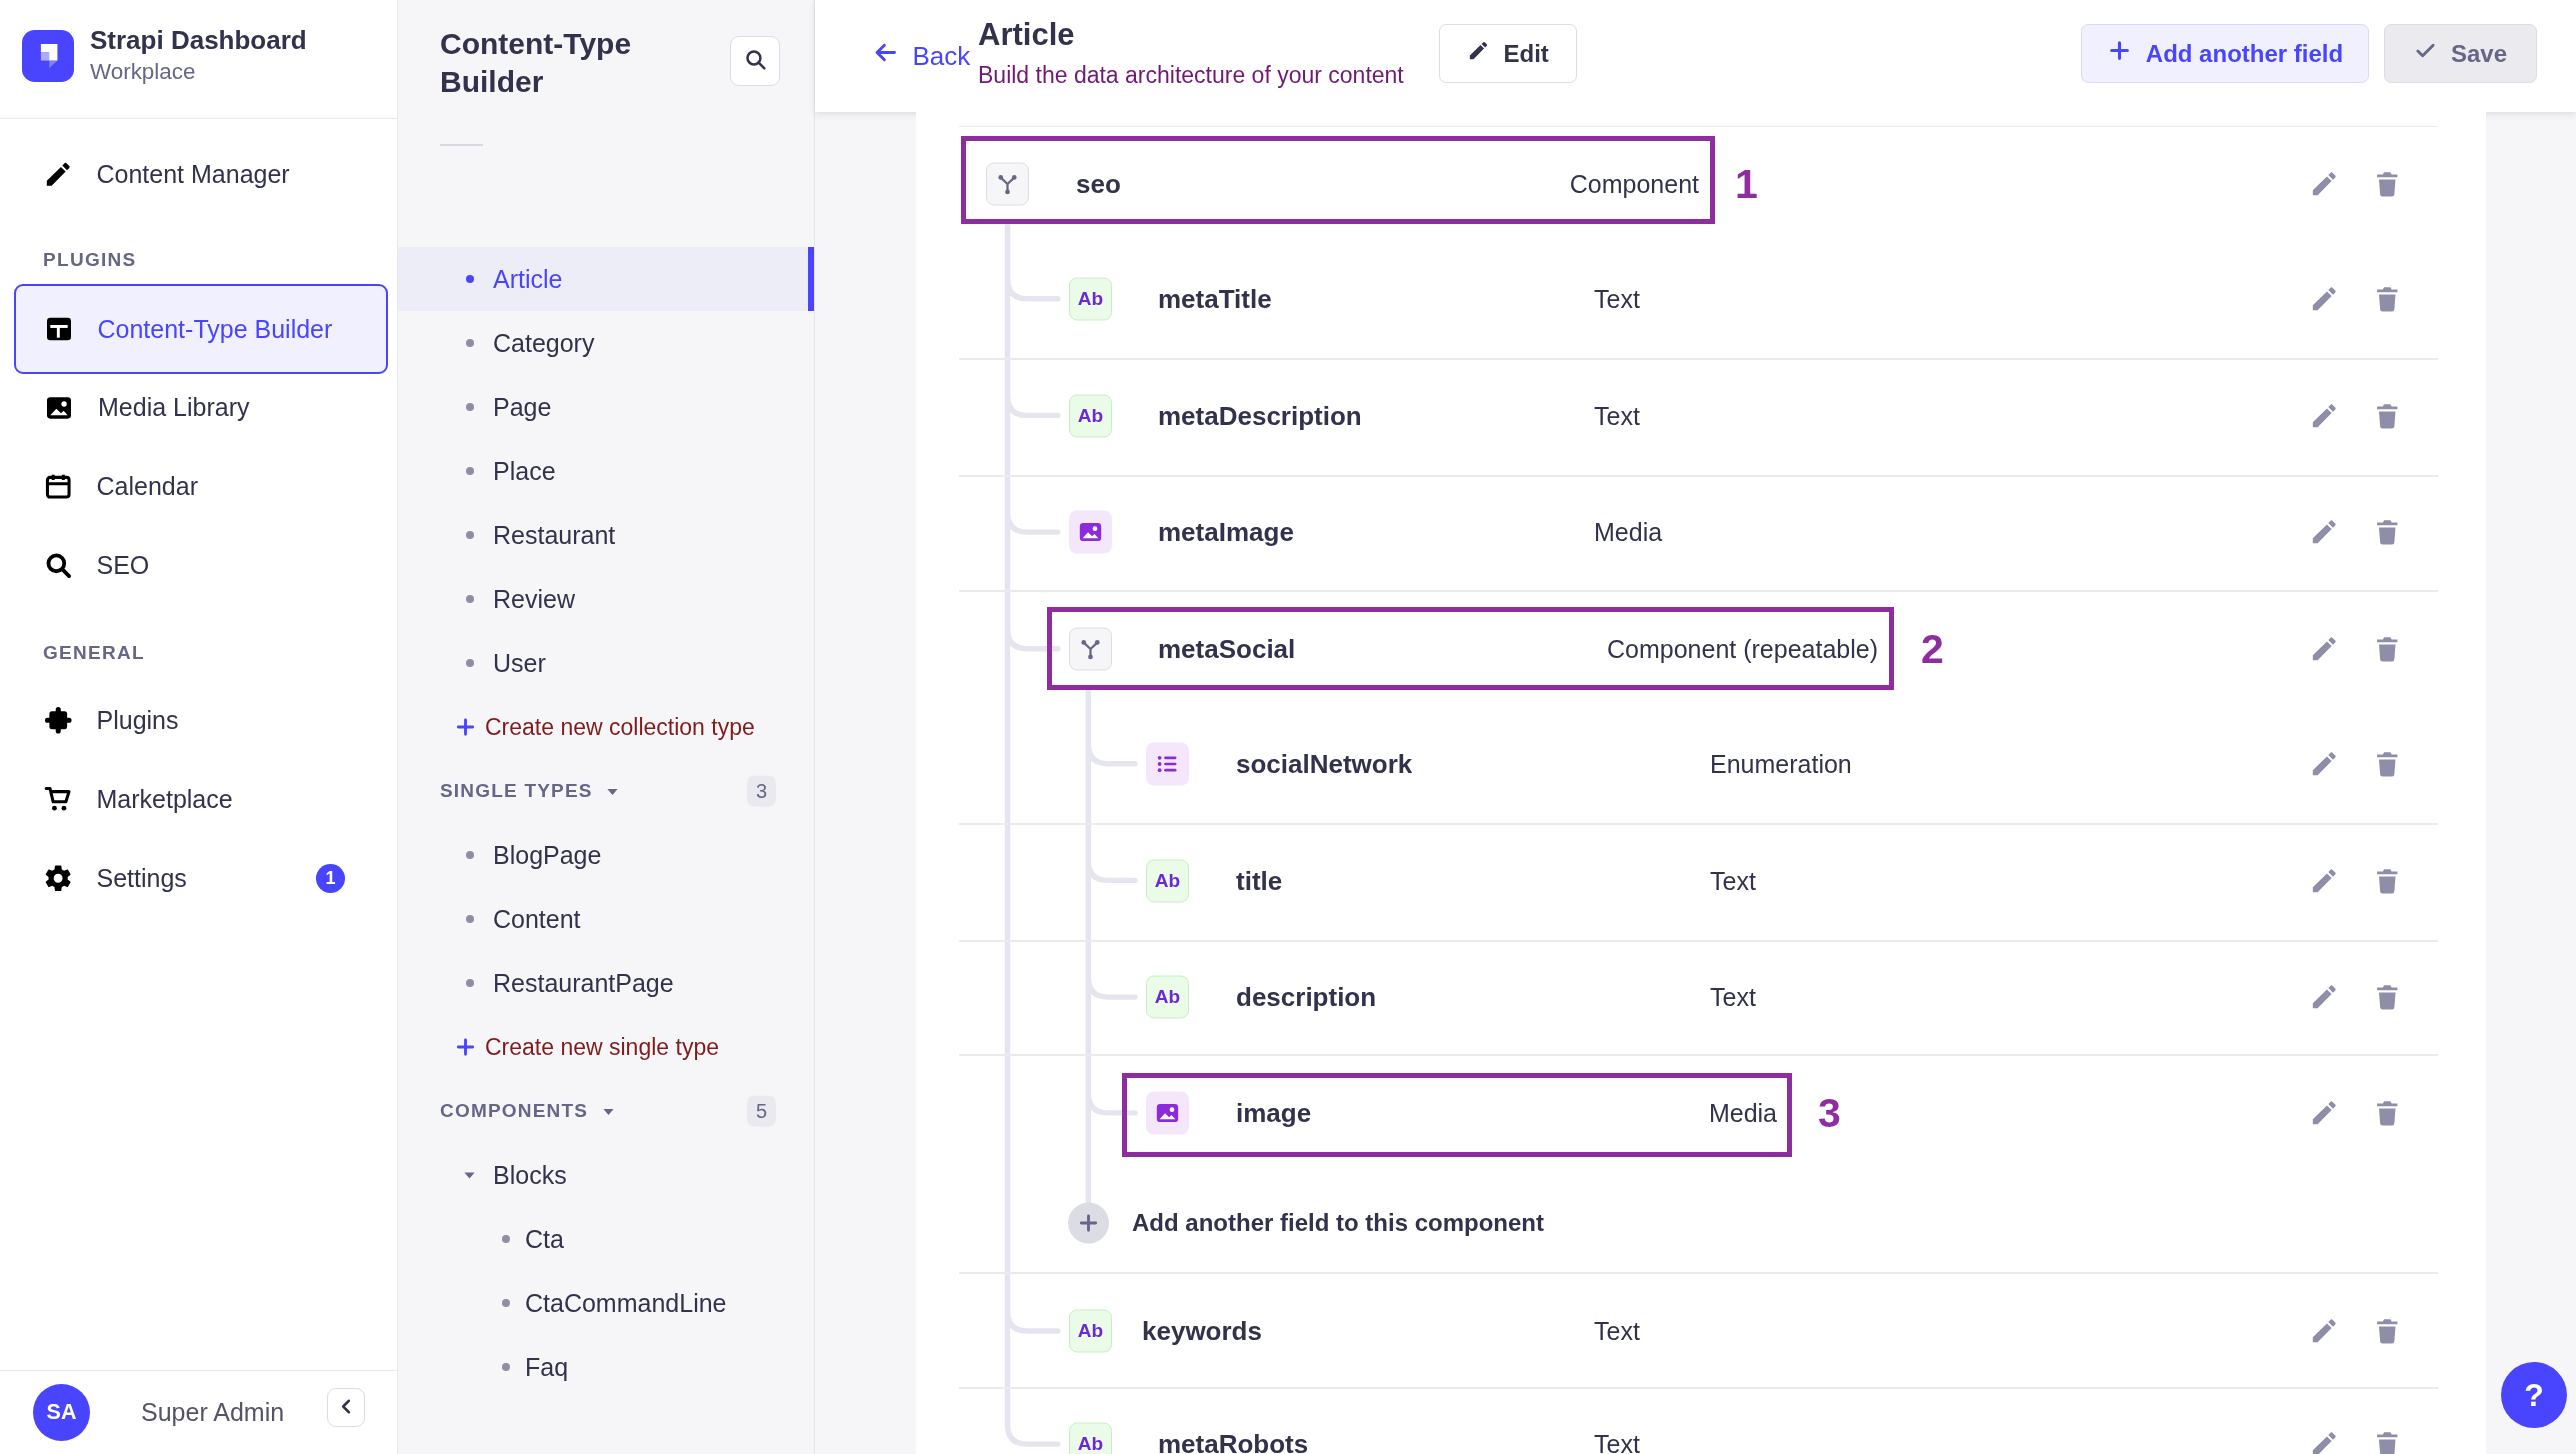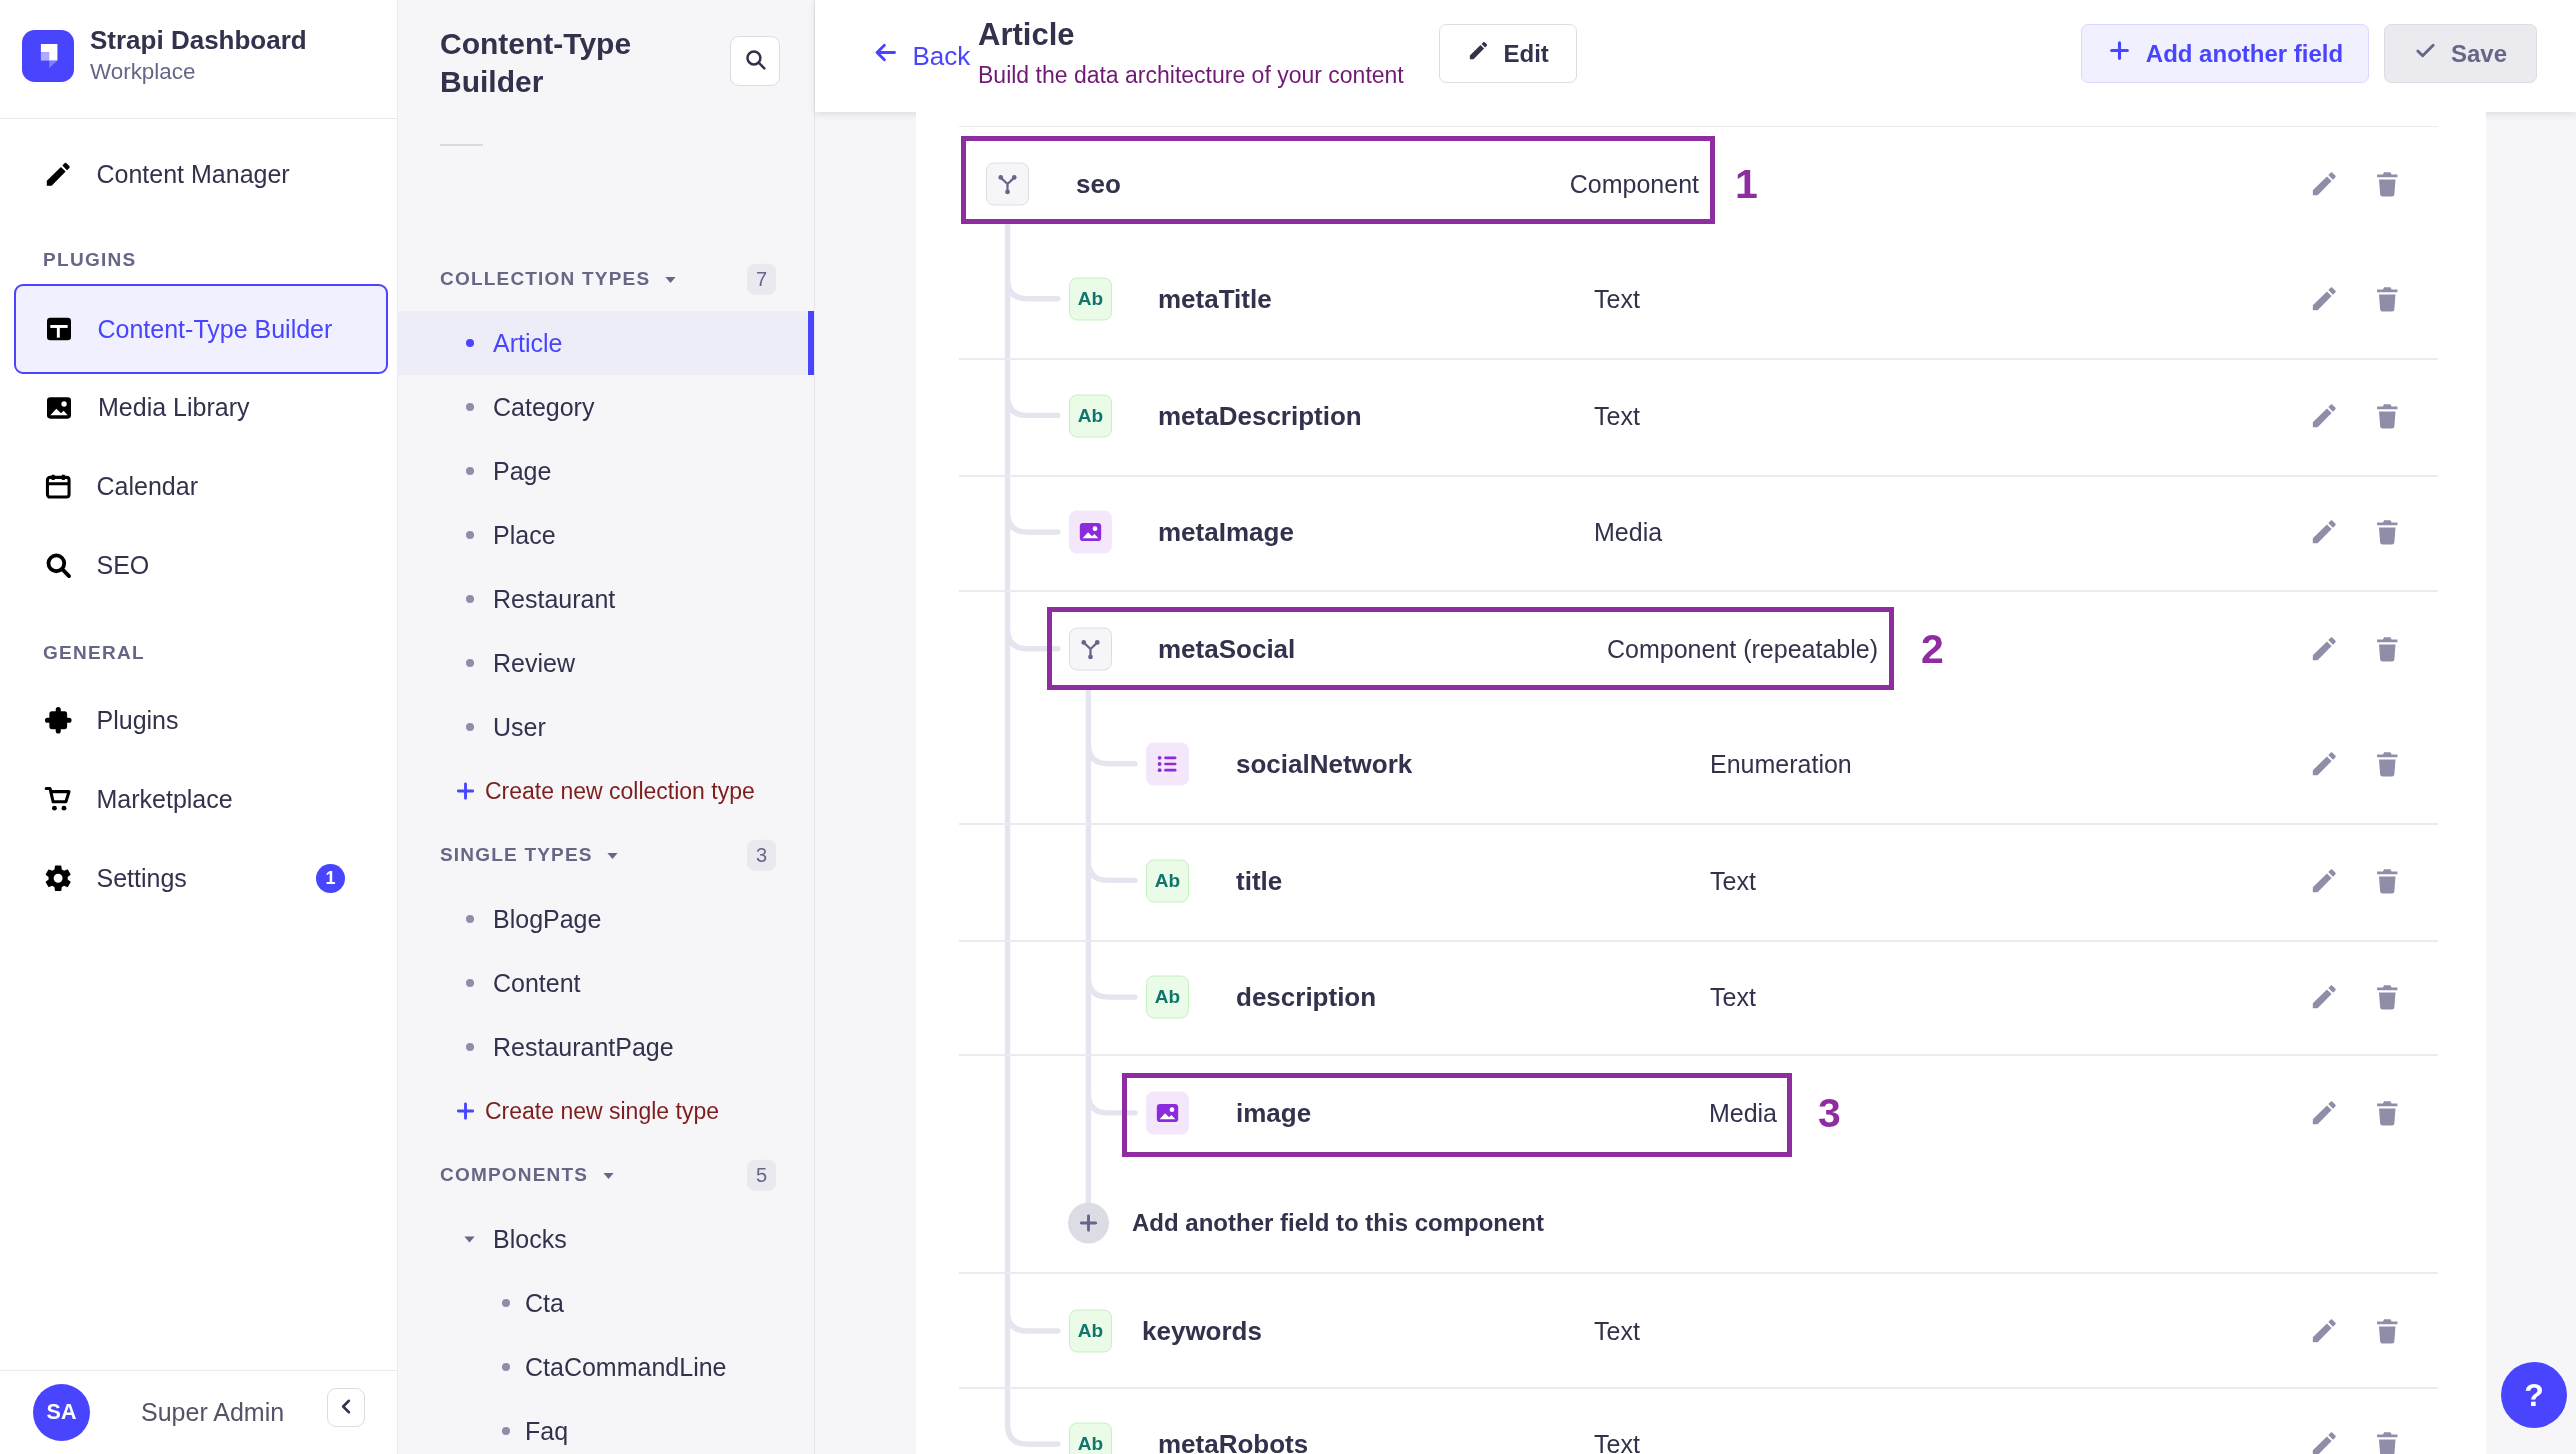--- a/index.html
+++ b/index.html
@@ -56,21 +56,21 @@
   .hdr-actions{position:absolute;right:39px;top:24px;display:flex;gap:15.3px;}
   .add-btn{height:59px;padding:0 25px;background:#f0f0ff;border:0.9px solid #d9d8ff;border-radius:7.2px;color:#4945ff;font-size:24px;font-weight:700;display:flex;align-items:center;gap:13.5px;}
   .save-btn{height:59px;padding:0 29px;background:#eaeaef;border:0.9px solid #dcdce4;border-radius:7.2px;color:#666687;font-size:24px;font-weight:700;display:flex;align-items:center;gap:13.5px;}
 
   
   .card{position:absolute;left:916px;top:112px;width:1570px;height:1342px;background:#fff;overflow:hidden;}
   .connectors{position:absolute;left:0;top:0;pointer-events:none;}
   .divider{position:absolute;left:43px;width:1479px;height:1.8px;background:#eaeaef;}
   .frow{position:absolute;left:0;width:100%;height:75px;}
   .ficon{position:absolute;top:50%;transform:translateY(-50%);width:43px;height:43px;border-radius:8px;display:flex;align-items:center;justify-content:center;box-sizing:border-box;}
-  .ficon.text{background:#eafbe7;border:1.8px solid #c6f0c2;color:#0f766e;font-size:19px;font-weight:700;}
+  .ficon.text{background:#eafbe7;border:1.8px solid #c6f0c2;color:#6d28d9;font-size:19px;font-weight:700;}
   .ficon.component{background:#f6f6f9;border:1.8px solid #dcdce4;color:#666687;}
   .ficon.mediafield,.ficon.enum{background:#f4e7fc;color:#8c2bdb;}
   .fname{position:absolute;top:50%;transform:translateY(-50%);font-size:26px;font-weight:700;color:#32324d;white-space:nowrap;}
   .ftype{position:absolute;top:50%;transform:translateY(-50%);font-size:25px;color:#32324d;white-space:nowrap;}
   .ract{position:absolute;top:50%;transform:translateY(-50%);width:39px;height:39px;color:#8e8ea9;background:none;border:none;display:flex;align-items:center;justify-content:center;}
   .abox{position:absolute;border:5.4px solid #8e2da0;pointer-events:none;box-sizing:border-box;}
   .adigit{position:absolute;font-size:41px;font-weight:700;color:#8e2da0;transform:translateY(-50%);}
   .add-circle{position:absolute;width:41px;height:41px;border-radius:50%;background:#dcdce4;color:#666687;border:none;display:flex;align-items:center;justify-content:center;transform:translateY(-50%);}
   .add-label{position:absolute;font-size:24px;font-weight:700;color:#32324d;transform:translateY(-50%);white-space:nowrap;}
 
@@ -184,29 +184,20 @@
   <aside class="sidebar2">
     <div class="subnav-title">Content-Type Builder</div>
     <button class="search-btn">
       <span><svg viewBox="0 0 24 24" width="25" height="25" fill="none" stroke="currentColor" stroke-width="2.4" stroke-linecap="round">
             <circle cx="10.5" cy="10.5" r="6.2"></circle>
             <path d="M15.3 15.3L20.5 20.5"></path>
           </svg></span>
     </button>
     <div class="subnav-rule"></div>
     <div class="snav" id="snav-rows">
-        <div class="snav-row">
-          <span class="sec-label">COLLECTION TYPES</span>
-          <span class="sec-caret">
-            <svg viewBox="0 0 20 20" width="17" height="17">
-              <path fill="currentColor" d="M4 7l6 7 6-7z"></path>
-            </svg>
-          </span>
-          <span class="count-badge">7</span>
-        </div>
         <div class="snav-row active">
           <span class="dot"></span>
           <span class="ilabel">Article</span>
         </div>
         <div class="snav-row">
           <span class="dot"></span>
           <span class="ilabel">Category</span>
         </div>
         <div class="snav-row">
           <span class="dot"></span>

